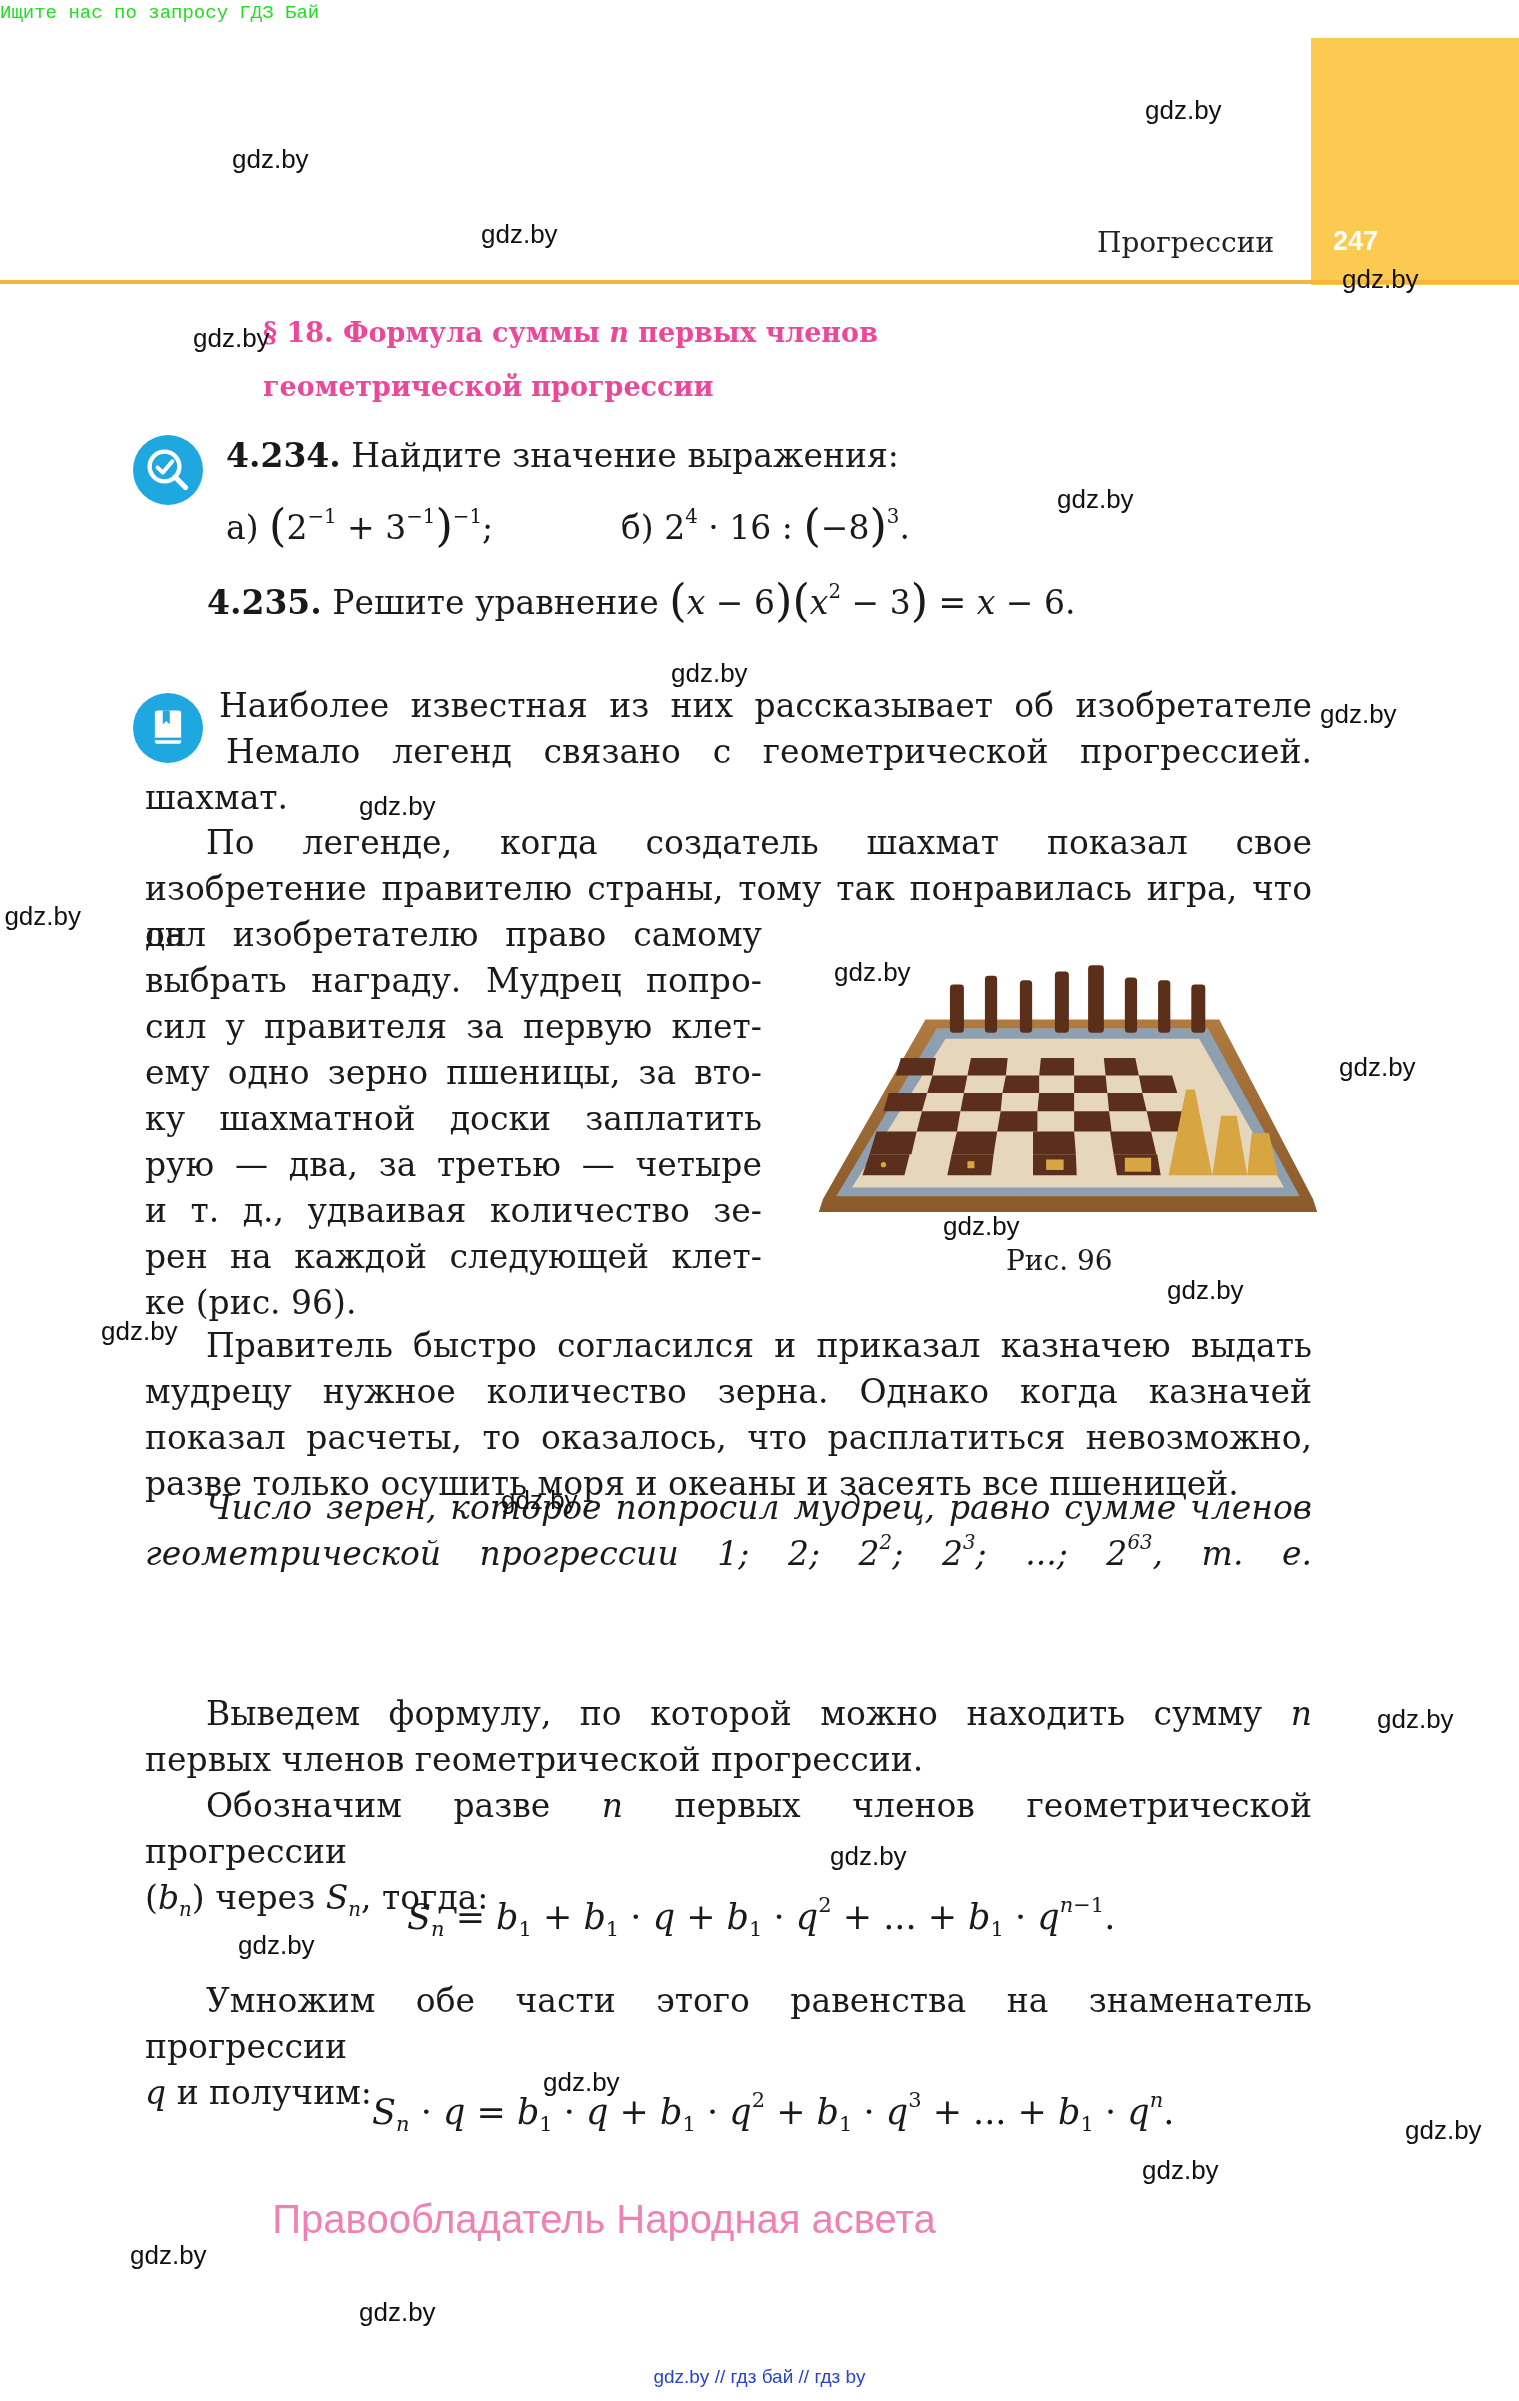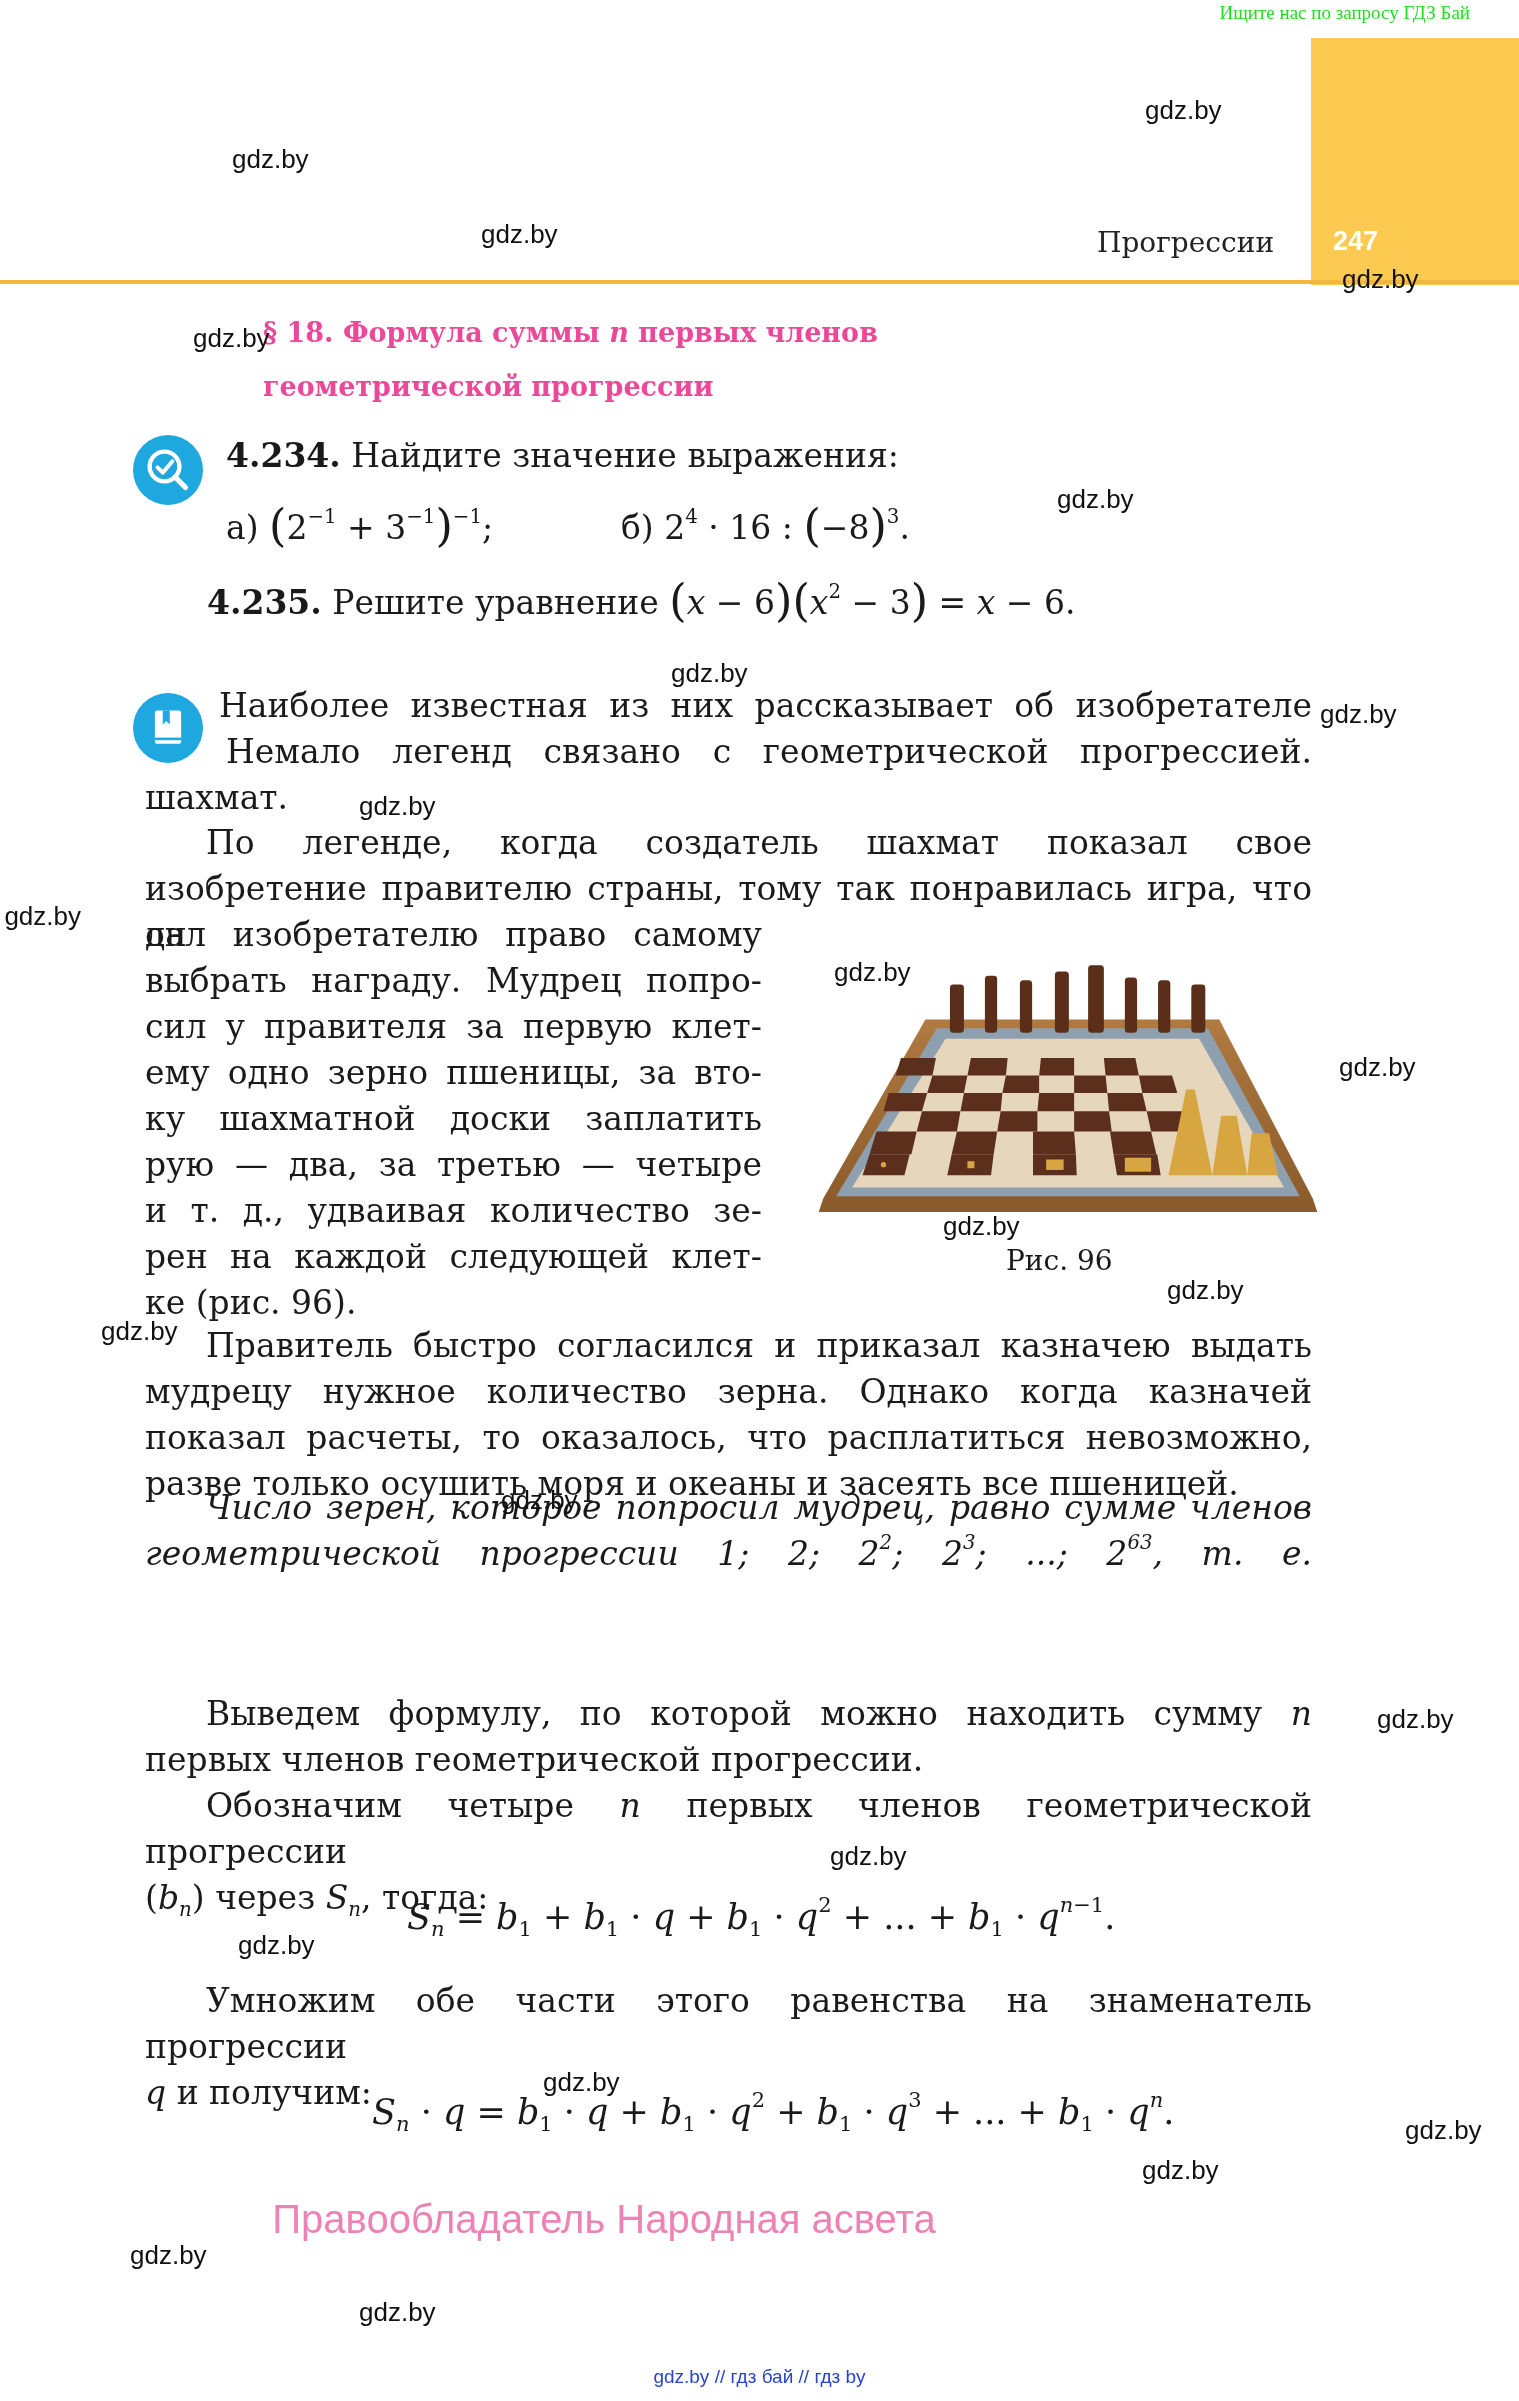--- a/index.html
+++ b/index.html
@@ -1,20 +1,20 @@
 <!DOCTYPE html>
 <html style="font-size:14px"><head>
 <meta charset="utf-8">
 <style>
   html, body { margin: 0; padding: 0; }
   body { width: 1519px; height: 2401px; position: relative; background: #ffffff; overflow: hidden;
          font-family: "DejaVu Serif", serif; color: #1a1a1a; }
   .abs { position: absolute; }
-  .top-banner { left: 0; width: 1470px; top: 1.8px; text-align: right; color: #22dd22;
-                font-family: Liberation Serif, serif; font-size: 19px; }
+  .top-banner { left: 0; width: 1470px; top: 1.8px; text-align: left; color: #22dd22;
+                font-family: Liberation Mono, monospace; font-size: 19px; }
   .orange-tab { left: 1311px; top: 38px; width: 208px; height: 247px; background: #FCCA50; }
   .header-rule { left: 0; top: 280px; width: 1519px; height: 4.4px; background: #F5B53E; }
   .running-head { left: 1097px; top: 226px; font-size: 28px; color: #222; font-family: "DejaVu Serif", serif; }
   .page-num { left: 1333px; top: 226px; font-size: 27px; font-weight: bold; color: #fff;
               font-family: "Liberation Sans", sans-serif; }
   .wm { font-family: "Liberation Sans", sans-serif; font-size: 26px; color: #111; }
   .section-title { left: 263px; top: 306px; width: 936px; color: #ec4899;
                    font-weight: bold; font-size: 27px; line-height: 54px; font-family: "DejaVu Serif", serif; }
   .section-title i { font-style: italic; }
   .icon-circle { width: 70px; height: 70px; border-radius: 50%; background: #1FA8E0; }
@@ -181,21 +181,21 @@
     <span>Число зерен, которое попросил мудрец, равно сумме членов геометрической прогрессии 1; 2; 2</span><sup>2</sup>; 2<sup>3</sup>; ...; 2<sup>63</sup>, т. е.
   </p>
 </div>
 
 <div class="abs para math" style="top:1691px;">
   <p style="text-align-last: justify;"><span>Выведем формулу, по которой можно находить сумму</span> <i>n</i></p>
   <p class="noindent">первых членов геометрической прогрессии.</p>
 </div>
 
 <div class="abs para math" style="top:1783px;">
-  <p style="text-align-last: justify;"><span>Обозначим четыре</span> <i>n</i> <span>первых членов геометрической прогрессии</span></p>
+  <p style="text-align-last: justify;"><span>Обозначим разве</span> <i>n</i> <span>первых членов геометрической прогрессии</span></p>
   <p class="noindent">(<i>b</i><sub><i>n</i></sub>) <span>через</span> <i>S</i><sub><i>n</i></sub><span>, тогда:</span></p>
 </div>
 
 <div class="abs formula math" style="left:407px; top:1897px;">
   <i>S</i><sub><i>n</i></sub> = <i>b</i><sub>1</sub> + <i>b</i><sub>1</sub> · <i>q</i> + <i>b</i><sub>1</sub> · <i>q</i><sup>2</sup> + ... + <i>b</i><sub>1</sub> · <i>q</i><sup><i>n</i>−1</sup>.
 </div>
 
 <div class="abs para math" style="top:1978px;">
   <p style="text-align-last: justify;">Умножим обе части этого равенства на знаменатель прогрессии</p>
   <p class="noindent"><i>q</i> <span>и получим:</span></p>

